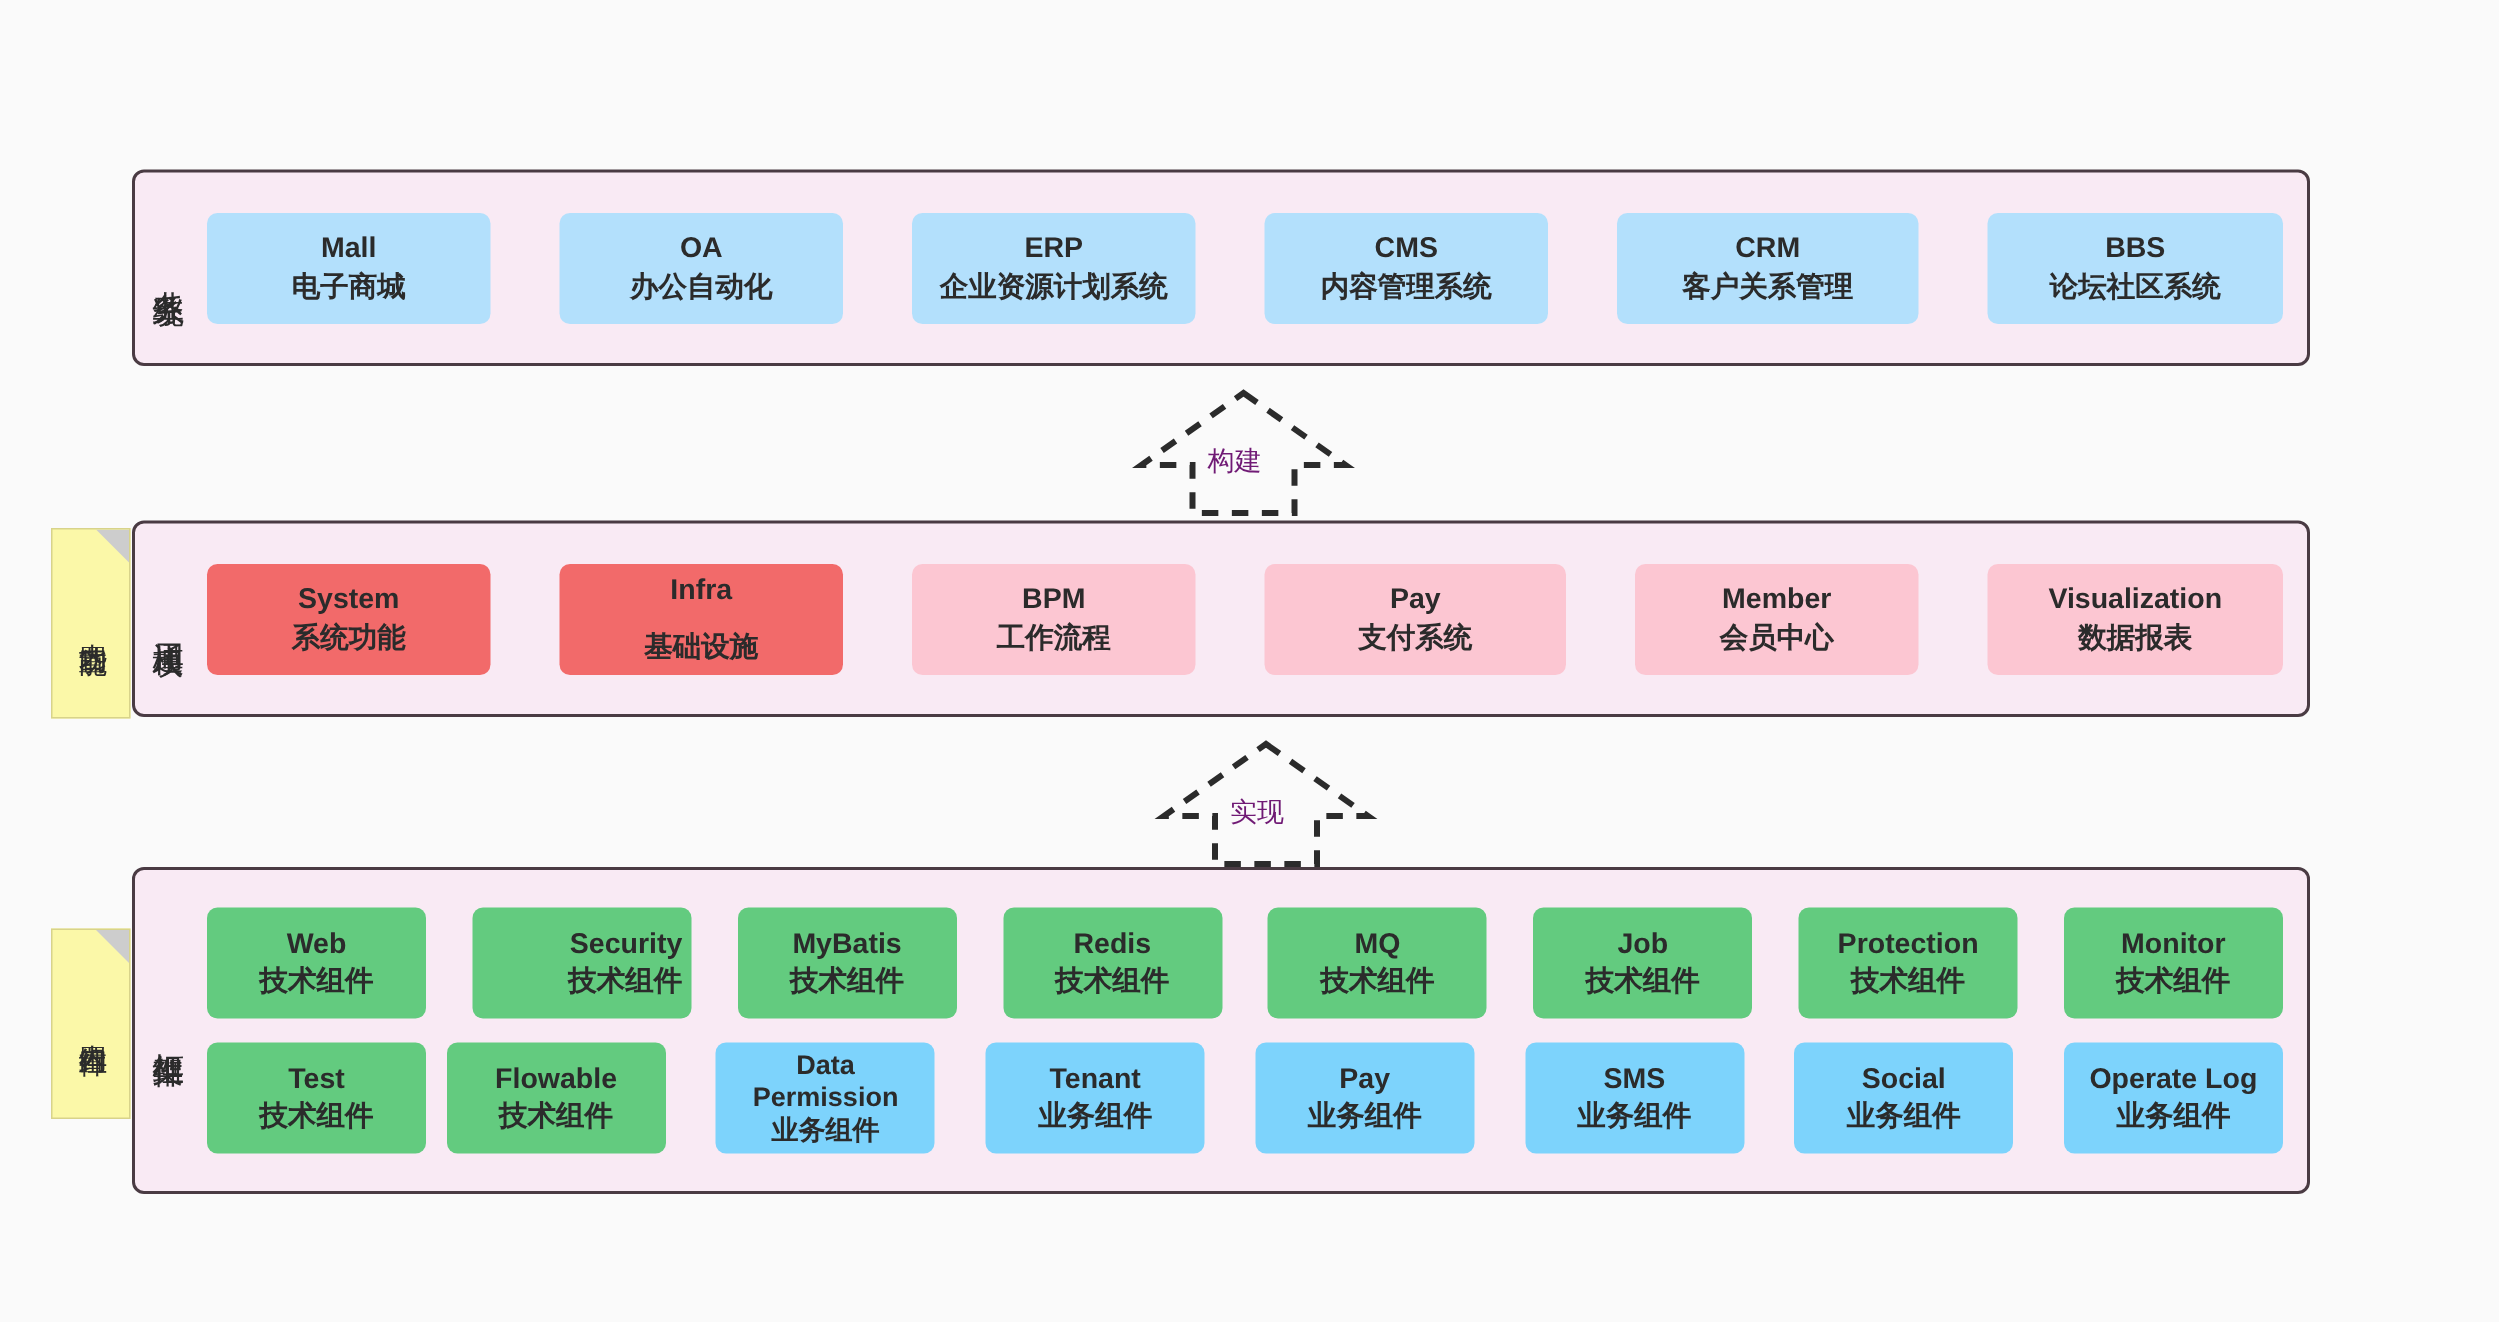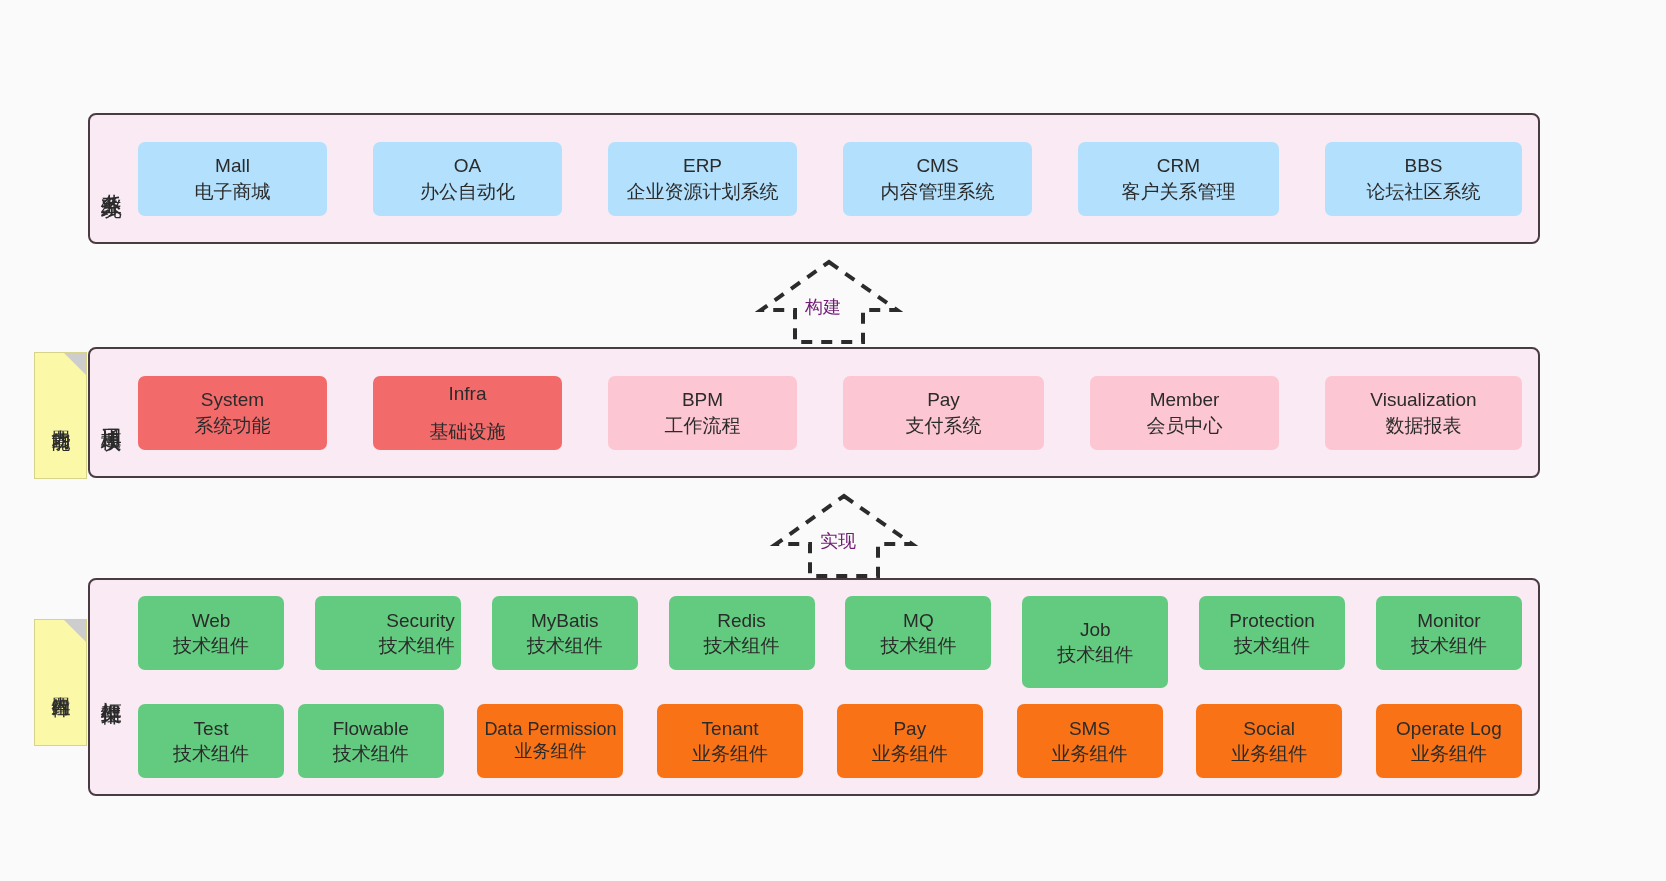--- a/index.html
+++ b/index.html
@@ -50,20 +50,21 @@
     user-select: none;
   }
 
   .layer-body {
     flex: 1 1 auto;
     display: flex;
     flex-direction: column;
     justify-content: center;
     gap: 16px;
     padding: 0 16px 0 6px;
+    font-weight: bold;
   }
 
   .row {
     display: flex;
     flex-direction: row;
     gap: 0;
     justify-content: space-between;
   }
 
   
@@ -81,21 +82,21 @@
     padding: 4px 6px;
   }
   .node .ntitle { white-space: nowrap; }
   .node .nsub   { white-space: nowrap; }
   .node.wrap .ntitle { white-space: normal; }
 
   .blue        { background: #b3e0fc; }
   .red         { background: #f26a6a; }
   .pink        { background: #fcc6d2; }
   .green       { background: #63cb7f; }
-  .lightgreen  { background: #f97316; margin-left: 20px; }
+  .lightgreen  { background: #7dd3fc; margin-left: 20px; }
 
   
   .sticky {
     position: absolute;
     box-sizing: border-box;
     background: #fbf8a8;
     border: 1px solid #d8d38a;
     display: flex;
     align-items: center;
     justify-content: center;
@@ -243,21 +244,21 @@
           <span class="nsub">技术组件</span>
         </div>
         <div class="node green" style="width:146px;height:74px;">
           <span class="ntitle">Redis</span>
           <span class="nsub">技术组件</span>
         </div>
         <div class="node green" style="width:146px;height:74px;">
           <span class="ntitle">MQ</span>
           <span class="nsub">技术组件</span>
         </div>
-        <div class="node green" style="width:146px;height:92px;">
+        <div class="node green" style="width:146px;height:74px;">
           <span class="ntitle">Job</span>
           <span class="nsub">技术组件</span>
         </div>
         <div class="node green" style="width:146px;height:74px;">
           <span class="ntitle">Protection</span>
           <span class="nsub">技术组件</span>
         </div>
         <div class="node green" style="width:146px;height:74px;">
           <span class="ntitle">Monitor</span>
           <span class="nsub">技术组件</span>

